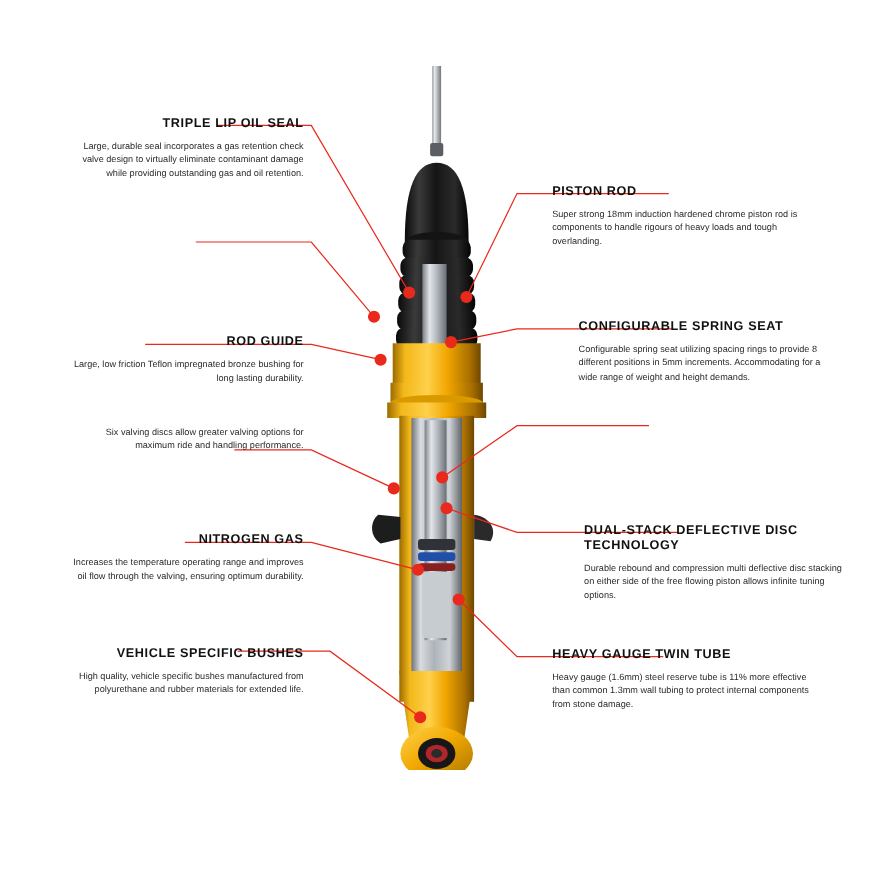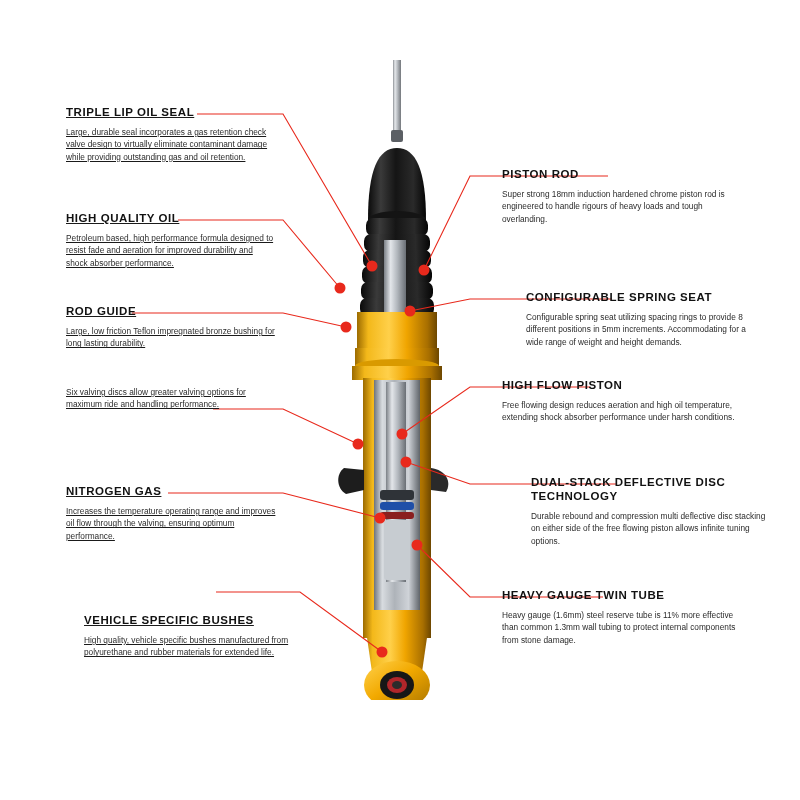--- a/index.html
+++ b/index.html
@@ -38,21 +38,21 @@
     text-transform: uppercase;
   }
   .callout .c-body {
     font-size: 8.3px;
     line-height: 12.4px;
     color: #2b2b2b;
     margin: 0;
   }
 
   
-  .left { text-align: left; text-decoration: underline; }
+  .left { text-align: right; }
   .right { text-align: left; }
 
   svg.leaders {
     position: absolute;
     left: 0; top: 0;
     width: 800px; height: 800px;
     pointer-events: none;
   }
 
   
@@ -196,58 +196,50 @@
       <circle cx="406" cy="462" r="5.5"></circle>
       <circle cx="417" cy="545" r="5.5"></circle>
     </g>
   </svg>
 
   <div class="callout left" style="left:66px; top:105px;">
     <p class="c-title">TRIPLE LIP OIL SEAL</p>
     <p class="c-body">Large, durable seal incorporates a gas retention check valve design to virtually eliminate contaminant damage while providing outstanding gas and oil retention.</p>
   </div>
 
-  <div class="callout left" style="left:66px; top:211px;">
-    <p class="c-title">HIGH QUALITY OIL</p>
-    <p class="c-body">Petroleum based, high performance formula designed to resist fade and aeration for improved durability and shock absorber performance.</p>
-  </div>
 
   <div class="callout left" style="left:66px; top:304px;">
     <p class="c-title">ROD GUIDE</p>
     <p class="c-body">Large, low friction Teflon impregnated bronze bushing for long lasting durability.</p>
   </div>
 
   <div class="callout left" style="left:66px; top:386px;">
     <p class="c-body">Six valving discs allow greater valving options for maximum ride and handling performance.</p>
   </div>
 
   <div class="callout left" style="left:66px; top:484px;">
     <p class="c-title">NITROGEN GAS</p>
-    <p class="c-body">Increases the temperature operating range and improves oil flow through the valving, ensuring optimum performance.</p>
-  </div>
-
-  <div class="callout left" style="left:66px; top:613px;margin-left:18px;">
+    <p class="c-body">Increases the temperature operating range and improves oil flow through the valving, ensuring optimum durability.</p>
+  </div>
+
+  <div class="callout left" style="left:66px; top:587px;">
     <p class="c-title">VEHICLE SPECIFIC BUSHES</p>
     <p class="c-body">High quality, vehicle specific bushes manufactured from polyurethane and rubber materials for extended life.</p>
   </div>
 
   <div class="callout right" style="left:502px; top:167px; width:238px;">
     <p class="c-title">PISTON ROD</p>
-    <p class="c-body">Super strong 18mm induction hardened chrome piston rod is engineered to handle rigours of heavy loads and tough overlanding.</p>
+    <p class="c-body">Super strong 18mm induction hardened chrome piston rod is components to handle rigours of heavy loads and tough overlanding.</p>
   </div>
 
   <div class="callout right" style="left:526px; top:290px; width:238px;">
     <p class="c-title">CONFIGURABLE SPRING SEAT</p>
     <p class="c-body">Configurable spring seat utilizing spacing rings to provide 8 different positions in 5mm increments. Accommodating for a wide range of weight and height demands.</p>
   </div>
 
-  <div class="callout right" style="left:502px; top:378px; width:238px;">
-    <p class="c-title">HIGH FLOW PISTON</p>
-    <p class="c-body">Free flowing design reduces aeration and high oil temperature, extending shock absorber performance under harsh conditions.</p>
-  </div>
 
   <div class="callout right" style="left:502px; top:475px; width:238px;margin-left:29px;">
     <p class="c-title">DUAL-STACK DEFLECTIVE DISC TECHNOLOGY</p>
     <p class="c-body">Durable rebound and compression multi deflective disc stacking on either side of the free flowing piston allows infinite tuning options.</p>
   </div>
 
   <div class="callout right" style="left:502px; top:588px; width:238px;">
     <p class="c-title">HEAVY GAUGE TWIN TUBE</p>
     <p class="c-body">Heavy gauge (1.6mm) steel reserve tube is 11% more effective than common 1.3mm wall tubing to protect internal components from stone damage.</p>
   </div>

